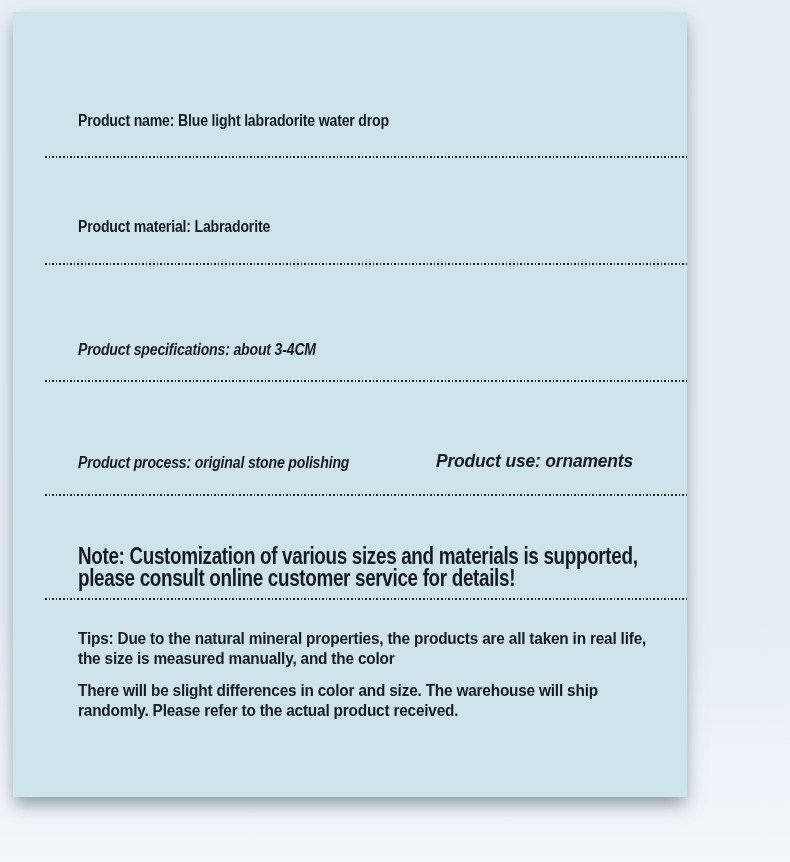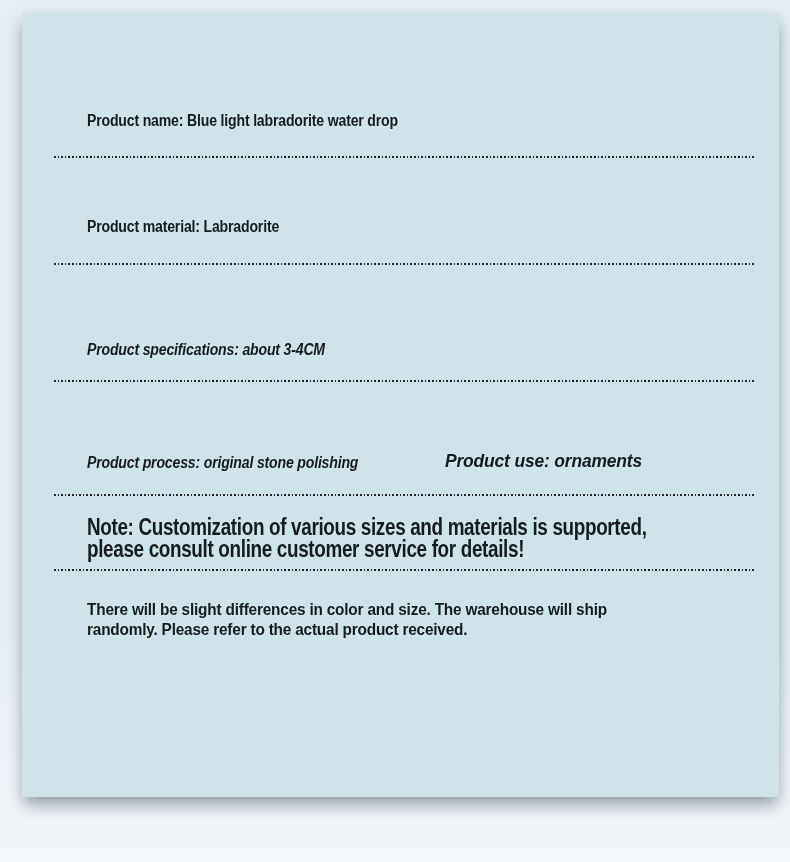--- a/index.html
+++ b/index.html
@@ -9,23 +9,23 @@
   body {
     width: 790px;
     height: 862px;
     position: relative;
     overflow: hidden;
     font-family: "Liberation Sans", sans-serif;
     background: linear-gradient(180deg, #e5edf5 0%, #e6edf5 72%, #eef3f9 88%, #f3f6fa 100%);
   }
   .panel {
     position: absolute;
-    left: 22px;
+    left: 13px;
     top: 12px;
-    width: 757px;
+    width: 674px;
     height: 785px;
     background: #cfe3eb;
     box-shadow: 0 9px 16px -2px rgba(62, 76, 88, 0.55);
     overflow: hidden;
   }
   .row {
     display: block;
     padding-left: 65px;
     position: relative;
   }
@@ -77,24 +77,24 @@
   }
   
   .row-name      { margin-top: 99px; height: 20px; }
   .div-1         { margin-top: 25px; }
   .row-material  { margin-top: 59px; height: 20px; }
   .div-2         { margin-top: 26px; }
   .row-specs     { margin-top: 75px; height: 20px; font-style: italic; }
   .div-3         { margin-top: 20px; }
   .row-process   { margin-top: 69px; height: 24px; line-height: 24px; font-style: italic; }
   .div-4         { margin-top: 19px; }
-  .row-note      { margin-top: 20px; height: 44px; }
+  .row-note      { margin-top: 49px; height: 44px; }
   .div-5         { margin-top: 9px; }
   .row-tips      { margin-top: 29px; }
-  .tips-para-2   { margin-top: 20px; }
+  .tips-para-2   { margin-top: 12px; }
   .use-abs {
     position: absolute;
     left: 423px;
     top: -2px;
   }
 </style>
 </head>
 <body>
 
 <div class="panel">
@@ -125,19 +125,23 @@
   <div class="divider div-4"></div>
 
   <div class="row row-note">
     <span class="note-line">Note: Customization of various sizes and materials is supported,</span>
     <span class="note-line">please consult online customer service for details!</span>
   </div>
 
   <div class="divider div-5"></div>
 
   <div class="row row-tips">
+    <div class="tips-para-1">
+      <span class="tips-line">Tips: Due to the natural mineral properties, the products are all taken in real life,</span>
+      <span class="tips-line">the size is measured manually, and the color</span>
+    </div>
     <div class="tips-para-2">
       <span class="tips-line">There will be slight differences in color and size. The warehouse will ship</span>
       <span class="tips-line">randomly. Please refer to the actual product received.</span>
     </div>
   </div>
 
 </div>
 
 </body></html>

